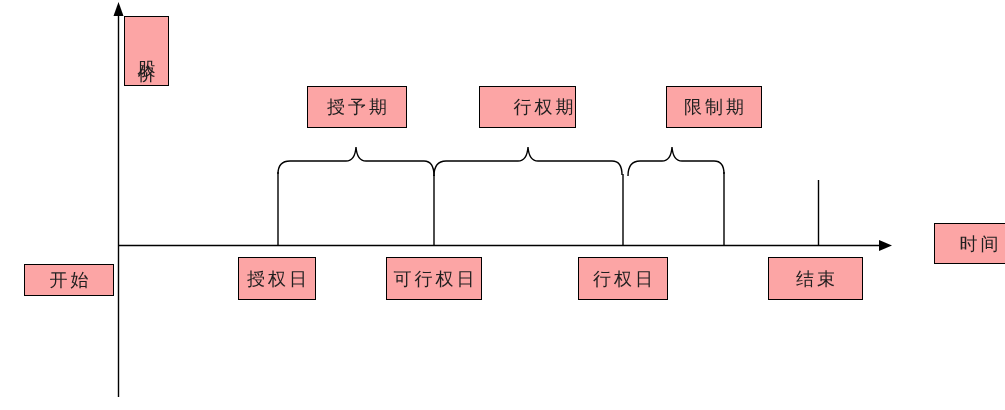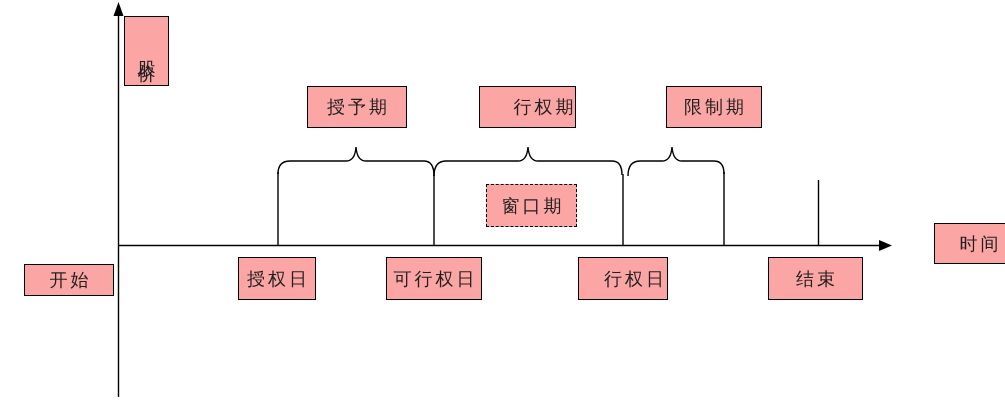--- a/index.html
+++ b/index.html
@@ -38,21 +38,21 @@
     white-space: normal;
   }
   
   .pos-price   { left: 124px; top: 16px;  width: 45px;  height: 70px; }
   .pos-vest    { left: 307px; top: 86px;  width: 100px; height: 42px; }
   .pos-exerp   { left: 479px; top: 86px;  width: 97px;  height: 42px; padding-left: 32px; }
   .pos-restr   { left: 622px; top: 86px;  width: 96px;  height: 42px; margin-left: 44px; }
   .pos-window  { left: 486px; top: 184px; width: 91px;  height: 43px; }
   .pos-grant   { left: 238px; top: 257px; width: 78px;  height: 43px; }
   .pos-exable  { left: 386px; top: 257px; width: 96px;  height: 43px; }
-  .pos-exdate  { left: 578px; top: 257px; width: 90px;  height: 43px; justify-content: flex-end; }
+  .pos-exdate  { left: 578px; top: 257px; width: 90px;  height: 43px; }
   .pos-end     { left: 768px; top: 257px; width: 95px;  height: 43px; }
   .pos-start   { left: 24px;  top: 264px; width: 90px;  height: 32px; }
   .pos-time    { left: 898px; top: 223px; width: 90px;  height: 41px; margin-left: 36px; }
 </style>
 </head>
 <body>
 
 <div id="canvas">
 
   <svg id="lines-layer" viewBox="0 0 1005 410" xmlns="http://www.w3.org/2000/svg">
@@ -86,23 +86,20 @@
   <div class="box pos-vest">
     <span>授予期</span>
   </div>
   <div class="box pos-exerp">
     <span>行权期</span>
   </div>
   <div class="box pos-restr">
     <span>限制期</span>
   </div>
 
-  <div class="box dashed pos-window">
-    <span>窗口期</span>
-  </div>
 
   <div class="box pos-start">
     <span>开始</span>
   </div>
   <div class="box pos-grant">
     <span>授权日</span>
   </div>
   <div class="box pos-exable">
     <span>可行权日</span>
   </div>

